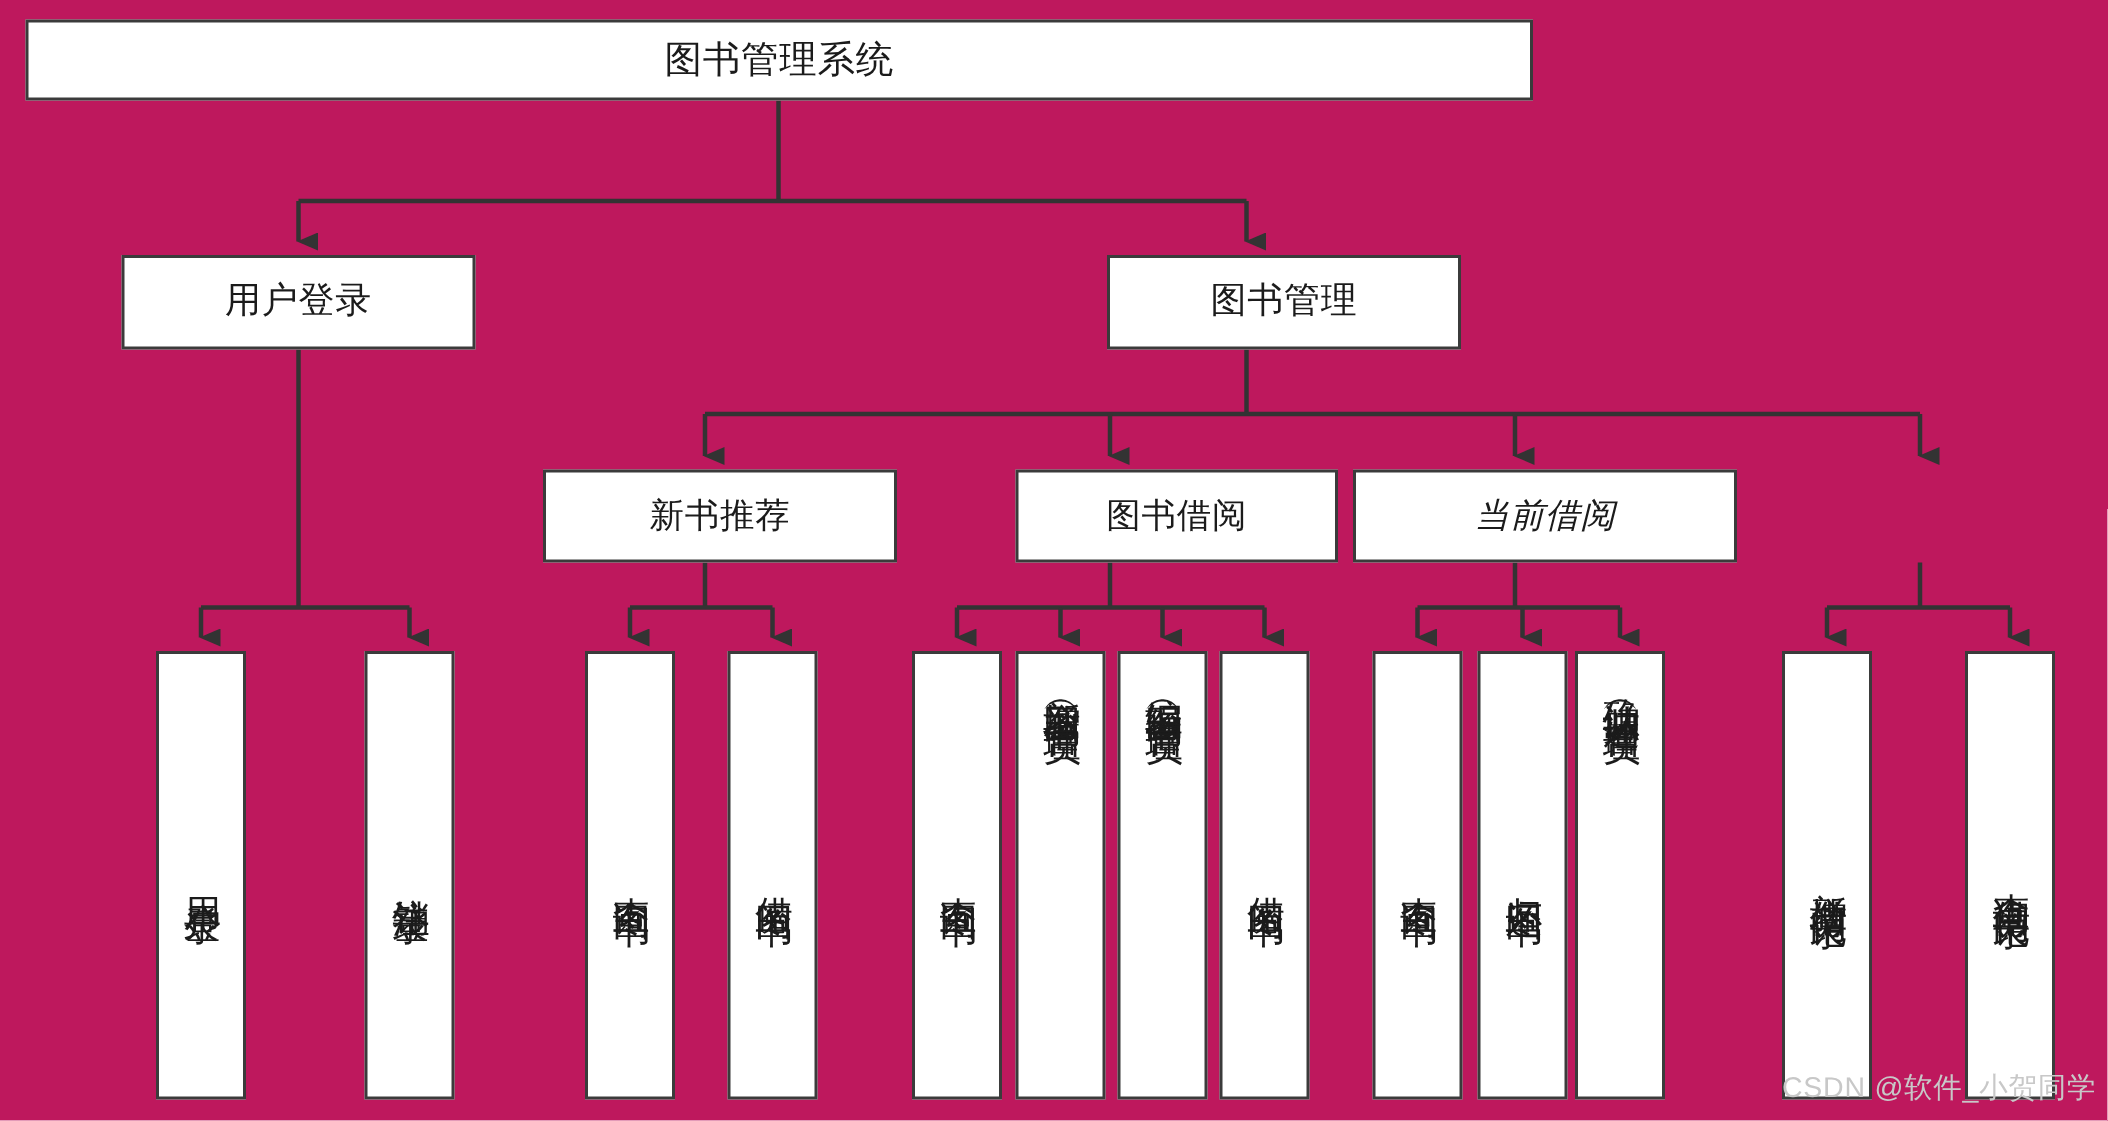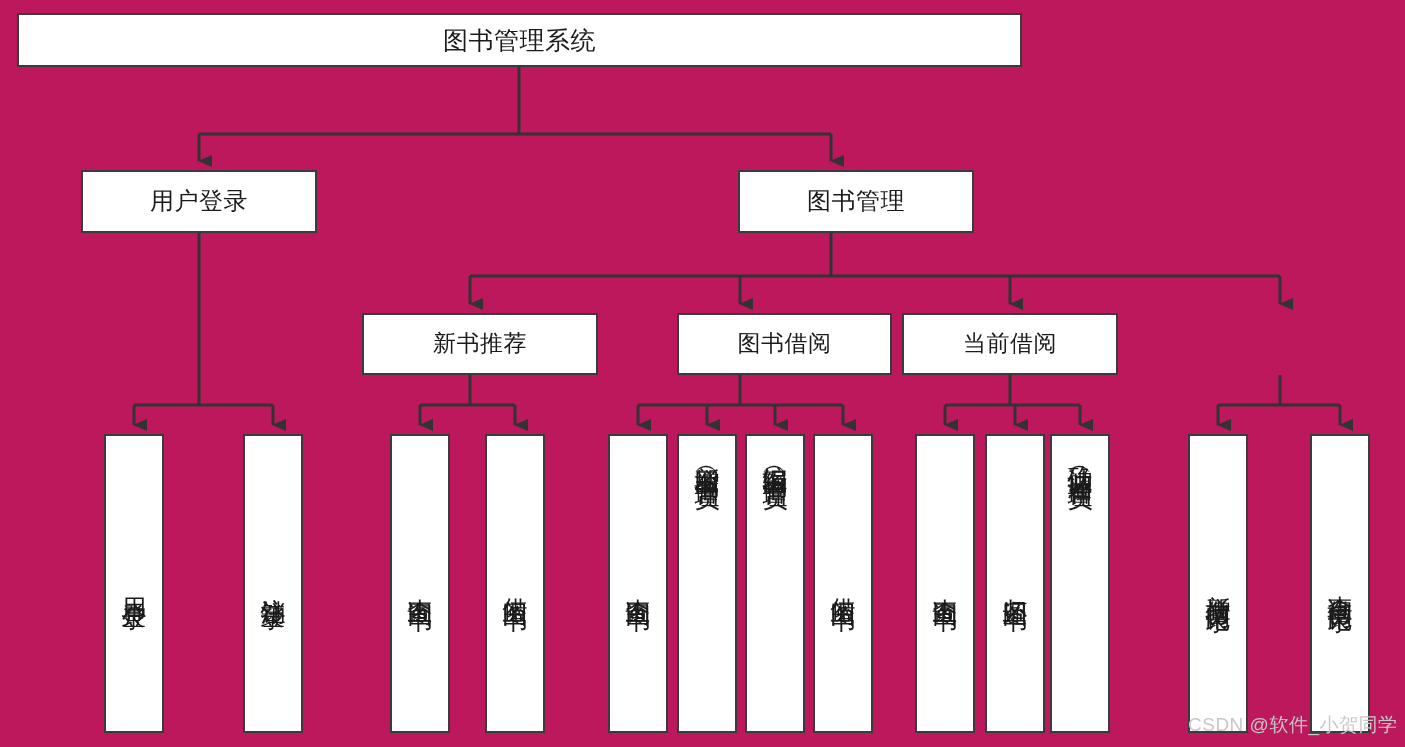--- a/index.html
+++ b/index.html
@@ -133,21 +133,21 @@
   <div class="node-box level-2" style="left:738px; top:170px; width:236px; height:63px;">
     <span class="node-label">图书管理</span>
   </div>
 
   <div class="node-box level-3" style="left:362px; top:313px; width:236px; height:62px;">
     <span class="node-label">新书推荐</span>
   </div>
   <div class="node-box level-3" style="left:633px; top:313px; width:215px; height:62px;margin-left:44px;">
     <span class="node-label">图书借阅</span>
   </div>
-  <div class="node-box level-3" style="left:902px; top:313px; width:216px; height:62px;">
+  <div class="node-box level-3" style="left:902px; top:313px; width:256px; height:62px;font-style:italic;">
     <span class="node-label">当前借阅</span>
   </div>
 
   <div class="node-box leaf center-text" style="left:104px; top:434px; width:60px; height:299px;">
     <span class="node-label">用户登录</span>
   </div>
   <div class="node-box leaf center-text" style="left:243px; top:434px; width:60px; height:299px;">
     <span class="node-label">注销登录</span>
   </div>
   <div class="node-box leaf center-text" style="left:390px; top:434px; width:60px; height:299px;">

